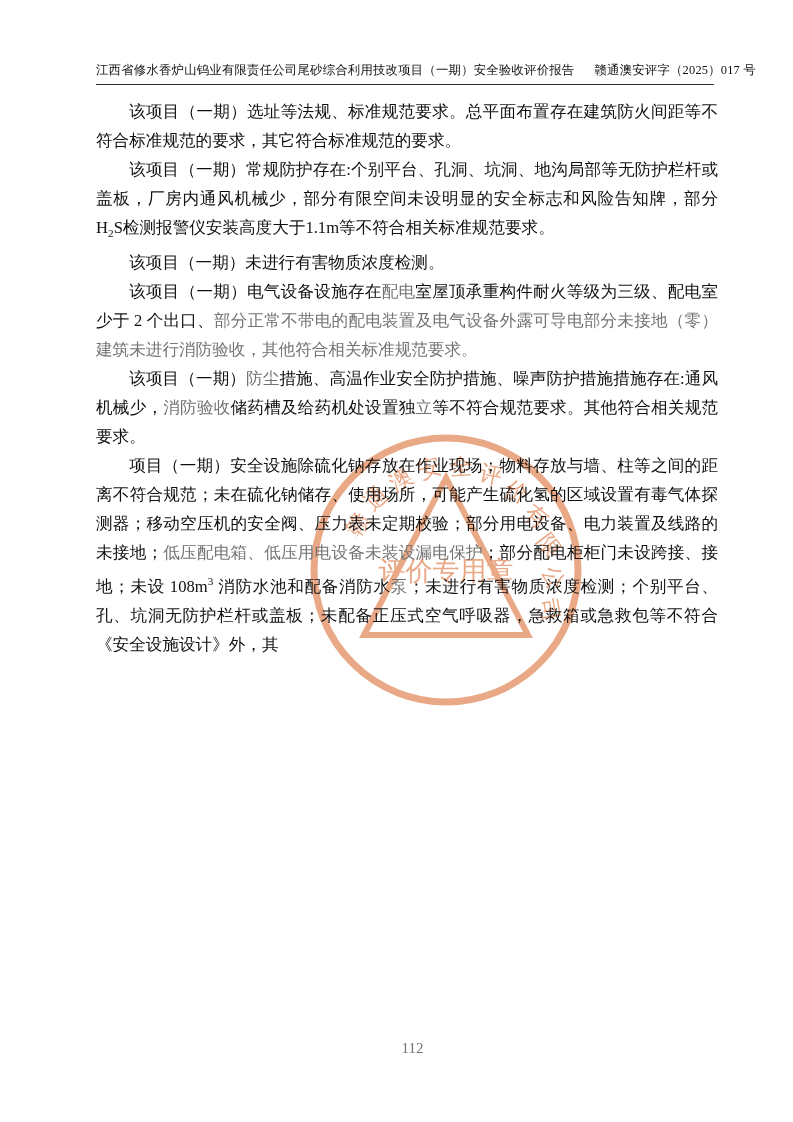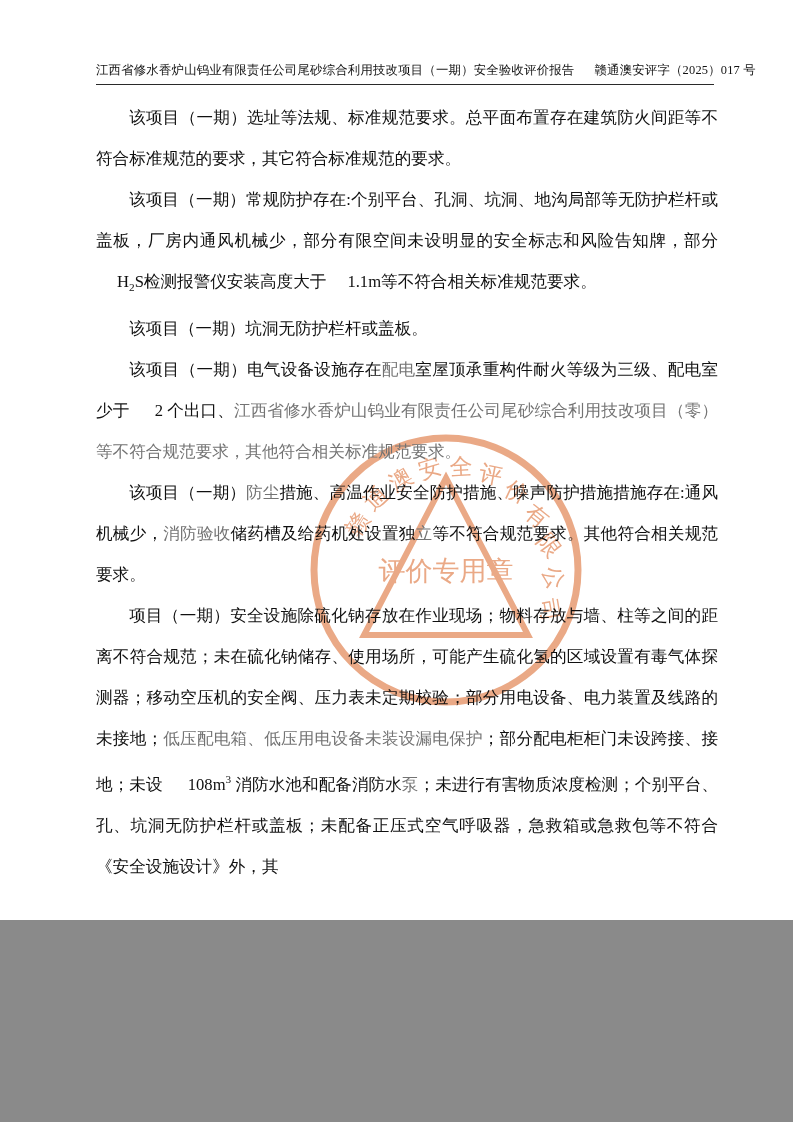--- a/index.html
+++ b/index.html
@@ -3,21 +3,21 @@
 <meta charset="utf-8">
 <style>
   html, body {
     margin: 0;
     padding: 0;
     background: #8a8a8a;
   }
   .page {
     position: relative;
     width: 793px;
-    height: 920px;
+    height: 1122px;
     background: #ffffff;
     margin: 0 auto;
     overflow: hidden;
     font-family: "Liberation Serif", "DejaVu Serif", serif;
     color: #1a1a1a;
   }
 
   
   .header {
     position: absolute;
@@ -39,34 +39,34 @@
     background: #2a2a2a;
   }
 
   
   .content {
     position: absolute;
     top: 97px;
     left: 96px;
     width: 622px;
     font-size: 16.6px;
-    line-height: 41px;
+    line-height: 29px;
     text-align: justify;
     text-justify: inter-ideograph;
     color: #101010;
   }
   .content p {
     margin: 0;
     text-indent: 2em;
   }
   sub, sup {
     font-size: 0.68em;
   }
   .hl { color: #737373; }
-  .latin { font-family: "Liberation Serif", serif; margin-left: 21px; }
+  .latin { font-family: "Liberation Serif", serif; }
 
   
   .page-number {
     position: absolute;
     top: 1040px;
     left: 16px;
     width: 793px;
     text-align: center;
     font-size: 15px;
     color: #737373;
@@ -115,23 +115,23 @@
         <text x="150" y="160" text-anchor="middle">评价专用章</text>
       </g>
     </svg>
   </div>
 
   <div class="content">
     <p>该项目（一期）选址等法规、标准规范要求。总平面布置存在建筑防火间距等不符合标准规范的要求，其它符合标准规范的要求。</p>
 
     <p>该项目（一期）常规防护存在:个别平台、孔洞、坑洞、地沟局部等无防护栏杆或盖板，厂房内通风机械少，部分有限空间未设明显的安全标志和风险告知牌，部分<span class="latin">H<sub>2</sub>S</span>检测报警仪安装高度大于<span class="latin">1.1m</span>等不符合相关标准规范要求。</p>
 
-    <p>该项目（一期）坑洞无防护栏杆或盖板。</p>
+    <p>该项目（一期）未进行有害物质浓度检测。</p>
 
-    <p>该项目（一期）电气设备设施存在<span class="hl">配电</span>室屋顶承重构件耐火等级为三级、配电室少于 <span class="latin">2</span> 个出口、<span class="hl">江西省修水香炉山钨业有限责任公司尾砂综合利用技改项目（零）等不符合规范要求，其他符合相关标准规范要求。</span></p>
+    <p>该项目（一期）电气设备设施存在<span class="hl">配电</span>室屋顶承重构件耐火等级为三级、配电室少于 <span class="latin">2</span> 个出口、<span class="hl">部分正常不带电的配电装置及电气设备外露可导电部分未接地（零）建筑未进行消防验收，其他符合相关标准规范要求。</span></p>
 
 
 
 
     <p>该项目（一期）<span class="hl">防尘</span>措施、高温作业安全防护措施、噪声防护措施措施存在:通风机械少，<span class="hl">消防验收</span>储药槽及给药机处设置独<span class="hl">立</span>等不符合规范要求。其他符合相关规范要求。</p>
 
     <p>项目（一期）安全设施除硫化钠存放在作业现场；物料存放与墙、柱等之间的距离不符合规范；未在硫化钠储存、使用场所，可能产生硫化氢的区域设置有毒气体探测器；移动空压机的安全阀、压力表未定期校验；部分用电设备、电力装置及线路的未接地；<span class="hl">低压配电箱、低压用电设备未装设漏电保护</span>；部分配电柜柜门未设跨接、接地；未设 <span class="latin">108m<sup>3</sup></span> 消防水池和配备消防水<span class="hl">泵</span>；未进行有害物质浓度检测；个别平台、孔、坑洞无防护栏杆或盖板；未配备正压式空气呼吸器，急救箱或急救包等不符合《安全设施设计》外，其</p>
   </div>
 
   <div class="page-number">112</div>

